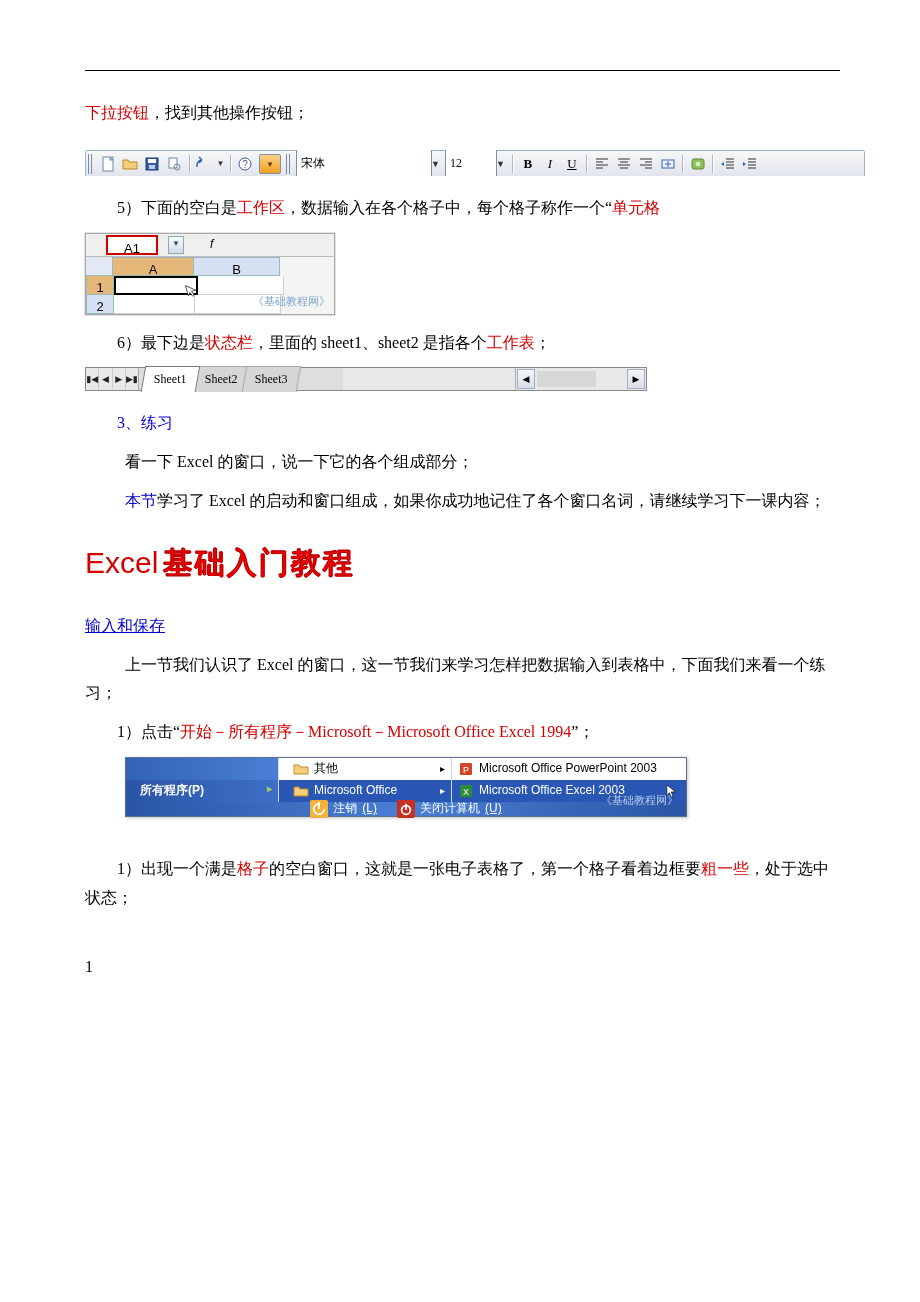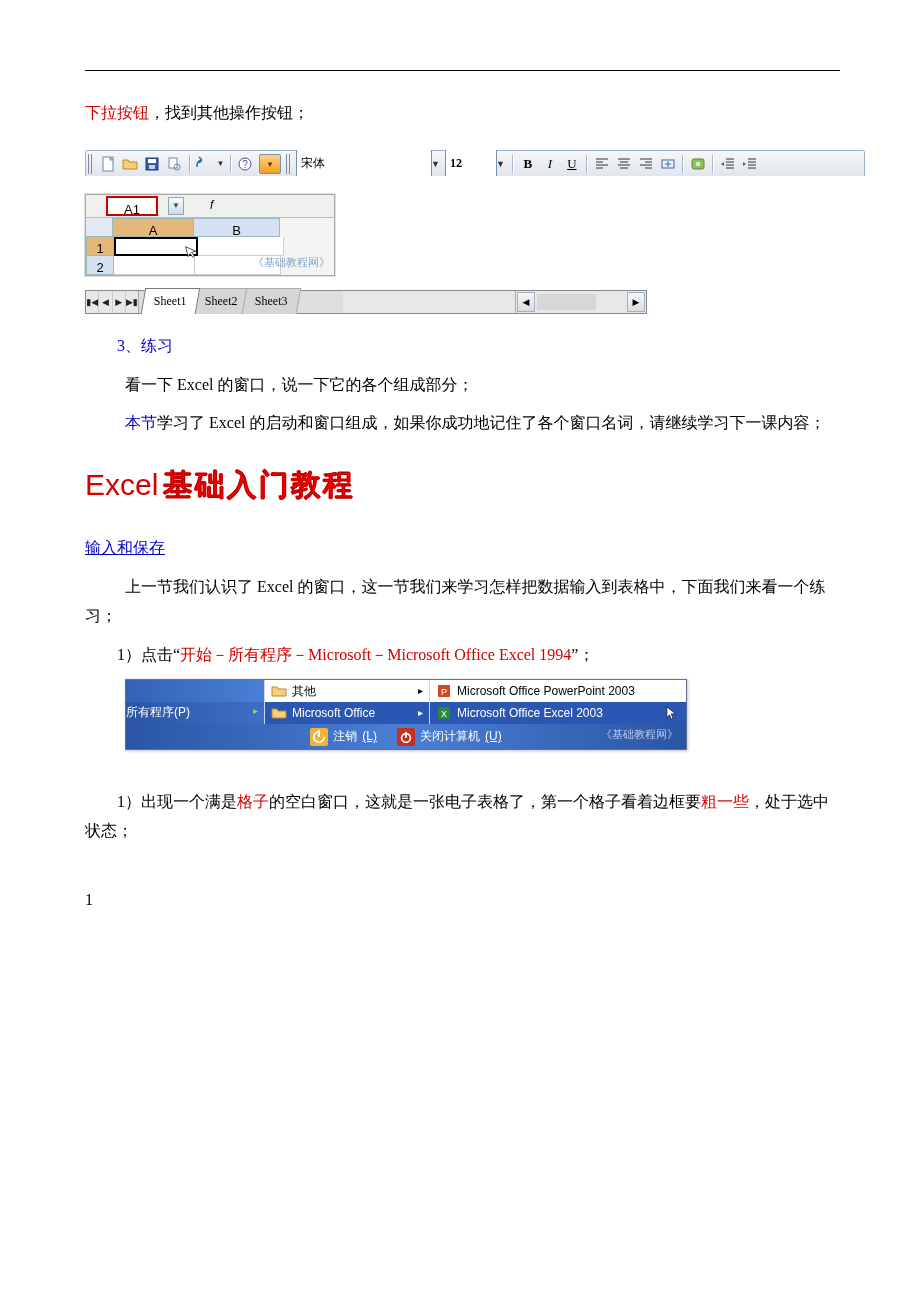--- a/index.html
+++ b/index.html
@@ -66,21 +66,21 @@
     height: 20px;
     background: #fff;
     border: 1px solid #7a90a8;
     font-size: 12px;
     font-family: "SimSun","宋体",serif;
     display: flex; align-items: center;
     padding: 16px 4px;
     gap: 3px;
   }
   .fontname { width: 126px; }
-  .fontsize { width: 42px; font-weight: bold; }
+  .fontsize { width: 42px; }
   .bold { font-weight: bold; }
   .italic { font-style: italic; }
   .underline { text-decoration: underline; }
   
   .gridfig {
     width: 248px;
     margin: 10px 0 14px 0;
     border: 1px solid #aaa;
     background: #f4f4f2;
     position: relative;
@@ -188,47 +188,48 @@
     font-size: 12px;
     border: 1px solid #607090;
     background: #ece9d8;
     position: relative;
     box-shadow: 1px 1px 3px rgba(0,0,0,0.25);
   }
   .sm-row { display:flex; height:22px; align-items:stretch; }
   .sm-left {
     flex:0 0 138px;
     display:flex; align-items:flex-start;
-    color:#fff; 
+    color:#fff; padding-left:14px;
     background: linear-gradient(90deg,#2a55a5,#3e6fc7);
+    font-weight: bold;
   }
   .sm-left.top { background: linear-gradient(90deg,#3263b5,#4a7fd5); }
   .sm-left-label { font-size:12px; }
   .sm-mid {
     flex:0 0 158px;
     display:flex; align-items:center;
-    padding-left:6px; gap:5px;
+    padding-left:14px; gap:5px;
     background:#fff; border-left:1px solid #cbd6e7;
   }
   .sm-mid.sel { background:#2a57b3; color:#fff; }
   .sm-right {
     flex:1; display:flex; align-items:center; padding-left:6px; gap:5px;
     background:#fff; border-left:1px solid #cbd6e7;
   }
   .sm-right.sel { background:#2a57b3; color:#fff; position:relative; }
   .sm-arrow { margin-left:auto; margin-right:6px; font-size:10px;}
   .sm-ico {
     width:16px; height:16px; display:flex; align-items:center; justify-content:center; font-size:11px;
   }
   .sm-cursor {
     position:absolute; right:6px; top:4px;
   }
   .sm-foot {
     display:flex; justify-content:center; align-items:center;
-    height:25px;
+    height:14px;
     background: linear-gradient(90deg,#2a55a5,#4a7fd5,#2a55a5);
     color:#fff; gap:20px;
     font-size:12px;
   }
   .sm-foot-btn { display:flex; align-items:center; gap:5px; }
   .sm-foot-ico {
     width:18px; height:18px; display:flex; align-items:center; justify-content:center;
     border-radius:2px;
   }
   .sm-wm { position:absolute; right:8px; bottom:5px; font-size:11px; color:#b7cce6; font-family:"SimSun"; }
@@ -344,20 +345,23 @@
         </div>
       <div class="tb-btn">
           <svg viewBox="0 0 16 16">
             <path d="M6 3h8M6 6h8M6 9h8M6 12h8" stroke="#333"></path>
             <path d="M1 6l3 2-3 2z" fill="#2a6ab5"></path>
           </svg>
         </div>
     </div>
   </div>
 
+  <div class="para">
+    <span>5）下面的空白是</span><span class="red">工作区</span><span>，数据输入在各个格子中，每个格子称作一个“</span><span class="red">单元格</span>
+  </div>
 
   <div class="gridfig">
     <div class="gf-row1">
       <div class="gf-namebox">A1</div>
       <div class="gf-dd">▼</div>
       <div class="gf-fx">f</div>
     </div>
     <div class="gf-row2">
       <div class="gf-corner"></div>
       <div class="gf-colh sel">A</div>
@@ -373,20 +377,23 @@
       <div class="gf-cell b"></div>
     </div>
     <div class="gf-body-row">
       <div class="gf-rowh">2</div>
       <div class="gf-cell a2"></div>
       <div class="gf-cell b"></div>
     </div>
     <div class="gf-wm">《基础教程网》</div>
   </div>
 
+  <div class="para">
+    <span>6）最下边是</span><span class="red">状态栏</span><span>，里面的 sheet1、sheet2 是指各个</span><span class="red">工作表</span><span>；</span>
+  </div>
 
   <div class="sheetbar">
     <div class="sb-nav">
       <div class="sb-navbtn">▮◀</div>
       <div class="sb-navbtn">◀</div>
       <div class="sb-navbtn">▶</div>
       <div class="sb-navbtn">▶▮</div>
     </div>
     <div class="sb-tabs">
       <div class="sb-tab active"><span>Sheet1</span></div>

